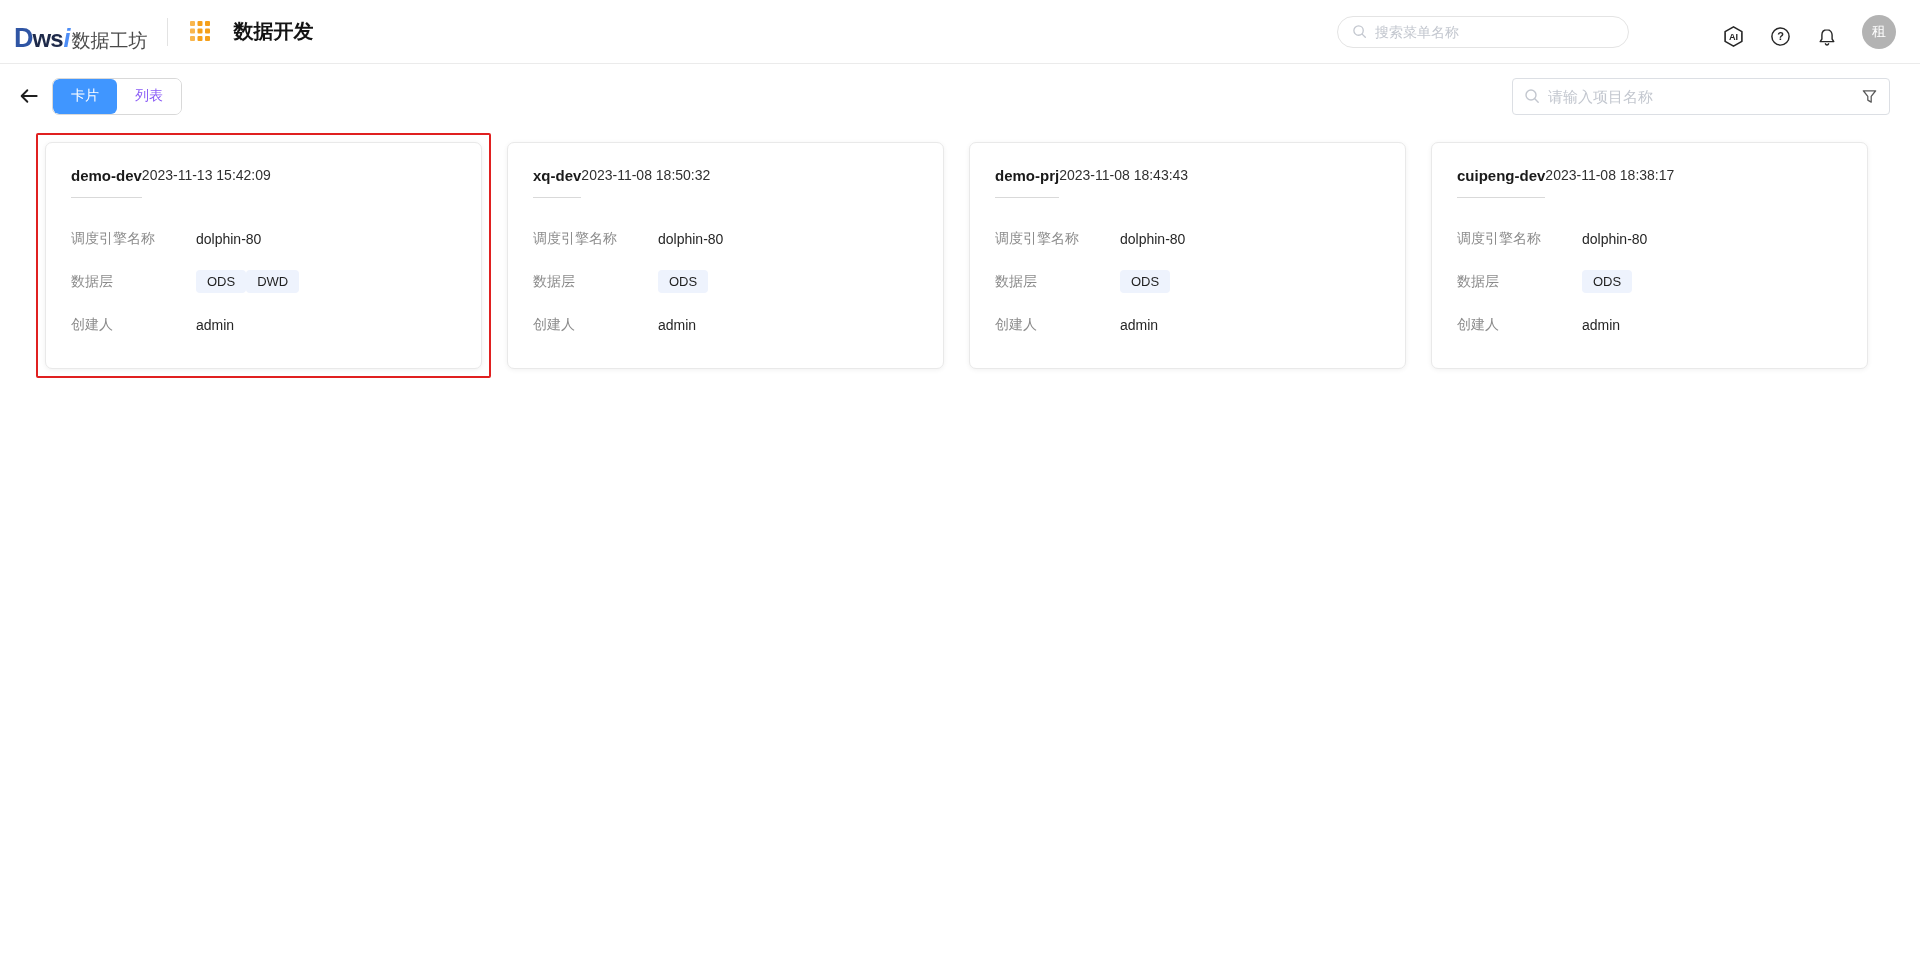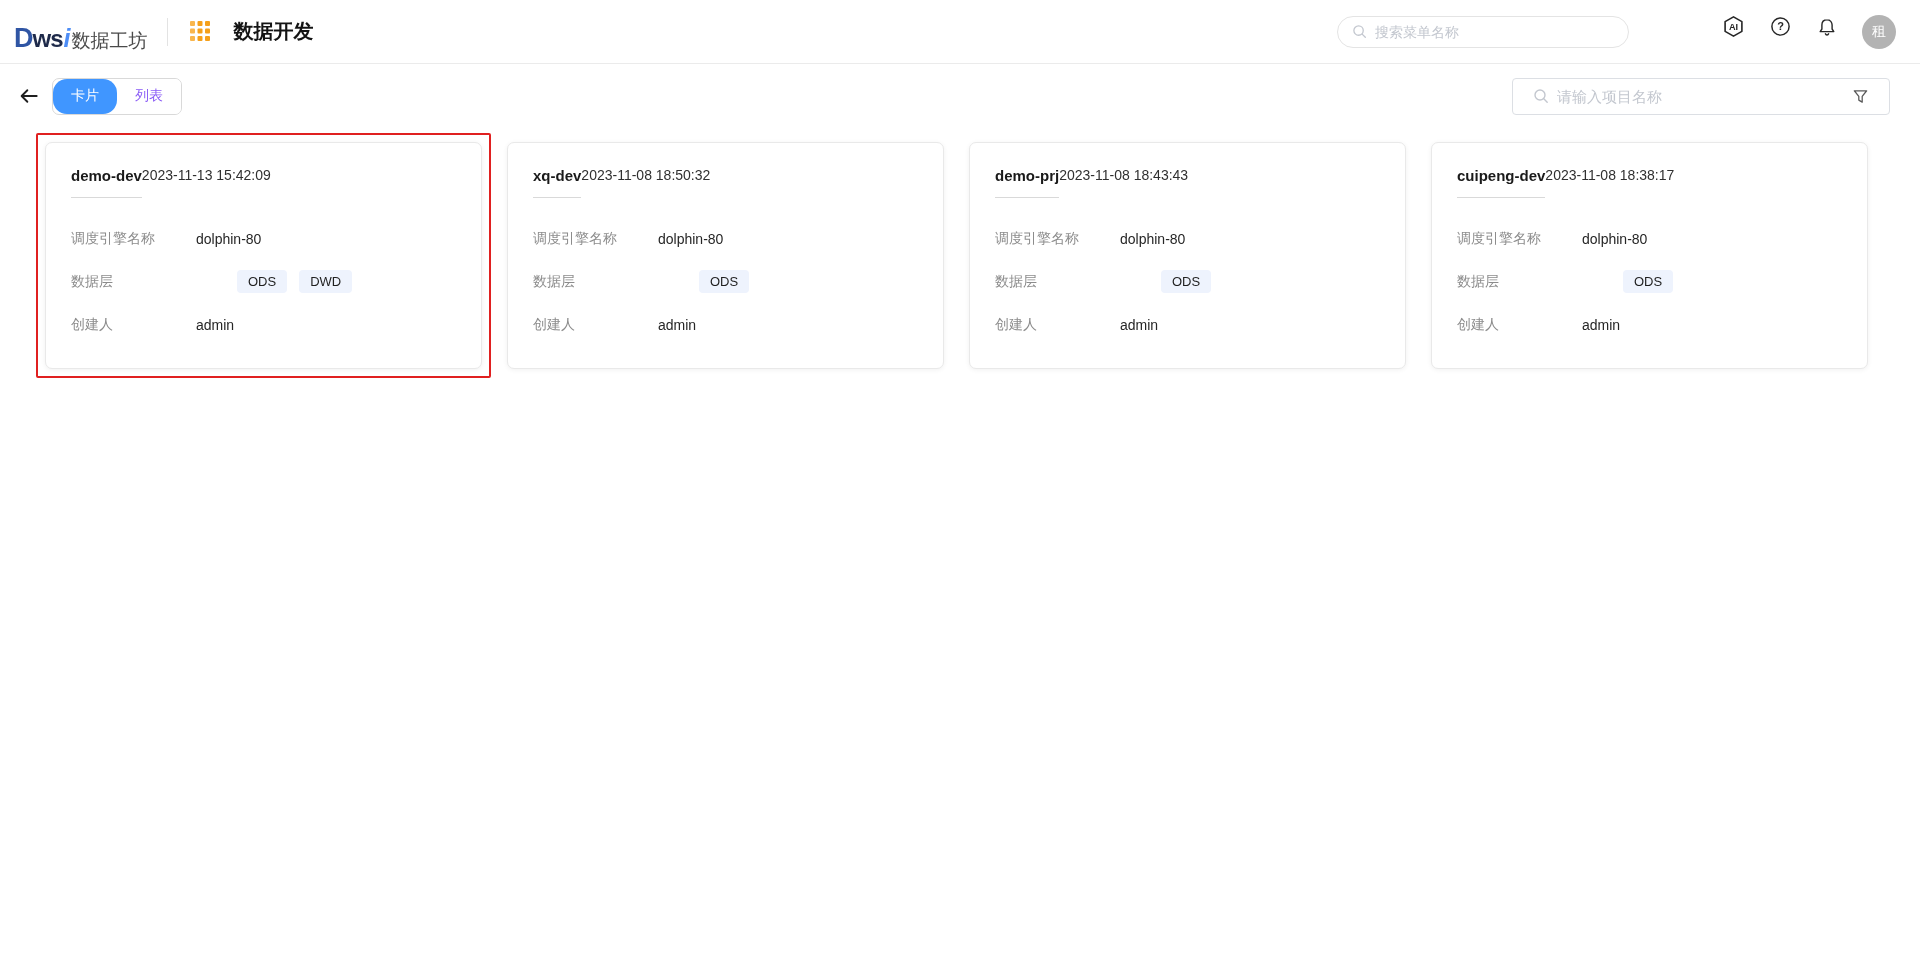--- a/index.html
+++ b/index.html
@@ -17,58 +17,58 @@
   .topbar-divider { width:1px; height:28px; background:#e3e3e3; margin:0 20px; }
   .app-head { display:flex; align-items:center; gap:21px; }
   .app-title { font-size:20px; font-weight:700; color:#141414; }
 
   .top-search { margin-left:auto; width:292px; height:32px; border:1px solid #e4e4e4;
     border-radius:16px; display:flex; align-items:center; padding:0 14px; gap:8px; background:#fff; }
   .top-search input { border:none; outline:none; flex:1; font-size:14px; color:#262626;
     font-family:inherit; background:transparent; }
   .top-search input::placeholder { color:#c3c7cf; }
 
-  .top-icons { display:flex; align-items:flex-start; gap:23px; margin-left:92px; }
+  .top-icons { display:flex; align-items:flex-end; gap:23px; margin-left:92px; }
   .icon-btn { width:24px; height:24px; display:flex; align-items:center; justify-content:center; cursor:pointer; }
   .avatar { width:34px; height:34px; border-radius:50%; background:#b3b3b3; color:#fff;
     font-size:14px; display:flex; align-items:center; justify-content:center; cursor:pointer; }
 
   
   .toolbar { display:flex; align-items:center; margin-top:13px; padding:0 30px 0 14px; height:38px; }
   .back-btn { width:30px; height:30px; display:flex; align-items:center; justify-content:center;
     cursor:pointer; margin-right:8px; }
   .seg { display:flex; border:1px solid #d9d9d9; border-radius:7px; overflow:hidden;
     background:#fff; height:37px; }
   .seg-item { min-width:62px; padding:0 18px; display:flex; align-items:center; justify-content:center;
     font-size:14px; color:#8b5cf6; cursor:pointer; background:#fff; }
-  .seg-item.active { background:#4096ff; color:#fff; border-radius:14px; }
+  .seg-item.active { background:#4096ff; color:#fff; border-radius:6px; }
 
   .project-search { margin-left:auto; width:378px; height:37px; border:1px solid #dcdfe4;
-    border-radius:4px; display:flex; align-items:center; padding:0 20px; gap:8px; background:#fff; }
+    border-radius:4px; display:flex; align-items:center; padding:0 11px; gap:8px; background:#fff; }
   .project-search input { border:none; outline:none; flex:1; font-size:15px; color:#262626;
     font-family:inherit; background:transparent; }
   .project-search input::placeholder { color:#c3c7cf; }
   .funnel { cursor:pointer; display:flex; align-items:center; }
 
   
   .grid { display:flex; gap:25px; padding:27px 0 0 45px; }
   .card { position:relative; width:437px; height:227px; background:#fff;
     border:1px solid #e9e9e9; border-radius:7px; padding:24px 24px 0 25px;
     box-shadow:0 1px 5px rgba(0,0,0,0.06); cursor:pointer; }
   .card.selected::after { content:""; position:absolute; inset:-10px;
     border:2px solid #e02020; border-radius:2px; pointer-events:none; }
   .card-head { display:flex; justify-content:flex-start; align-items:flex-start; }
   .card-title { font-size:15px; font-weight:700; color:#1a1a1a; display:inline-block;
     padding-bottom:13px; border-bottom:1px solid #d9d9d9; }
   .card-time { font-size:14px; color:#303030; }
   .card-rows { margin-top:19px; }
   .card-row { display:flex; align-items:center; height:43px; }
   .row-label { width:125px; font-size:14px; color:#8c8c8c; flex:none; }
   .row-value { font-size:14px; color:#262626; }
-  .tags { display:flex; gap:12px;margin-left:41px; }
+  .tags { display:flex; gap:0; }
   .tag { background:#eef3fd; color:#1f1f1f; font-size:13px; padding:4px 11px; border-radius:4px; }
 </style>
 </head>
 <body>
 
 <header class="topbar">
   <div class="logo">
     <span class="logo-d">D</span>
     <span class="logo-ws">ws</span>
     <span class="logo-i">i</span>

